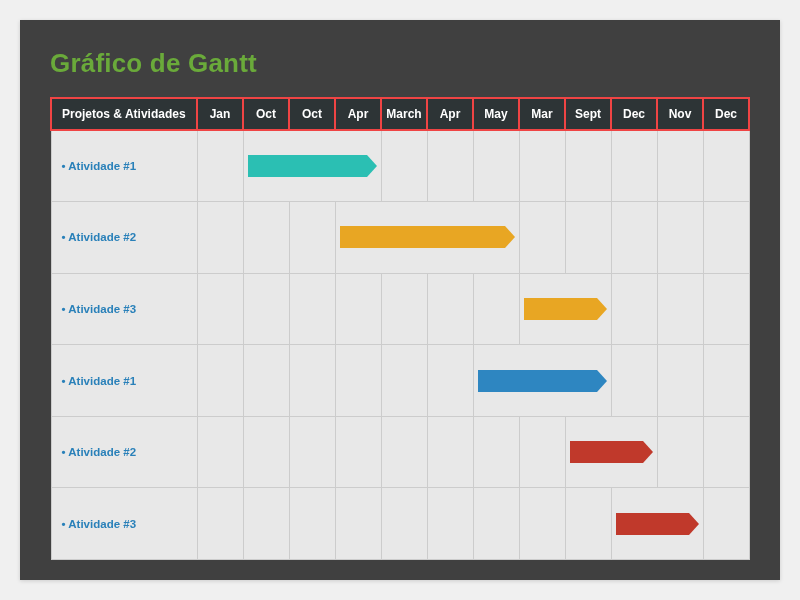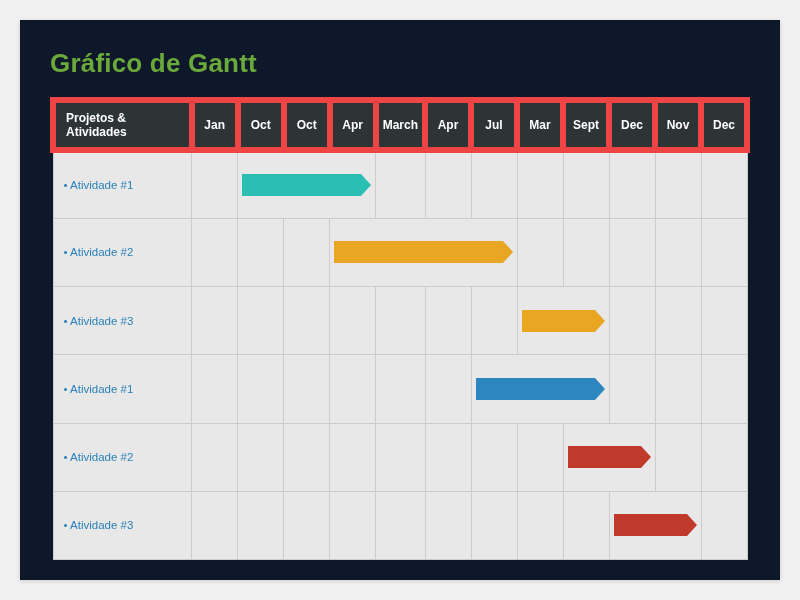--- a/index.html
+++ b/index.html
@@ -8,21 +8,21 @@
       height: 600px;
       background: #f0f0f0;
       font-family: 'Segoe UI', Arial, sans-serif;
       display: flex;
       align-items: center;
       justify-content: center;
     }
     .slide {
       width: 760px;
       height: 560px;
-      background: #0f172a;
+      background: #404040;
       padding: 28px 30px 20px 30px;
       display: flex;
       flex-direction: column;
       box-shadow: 0 1px 4px rgba(0,0,0,0.15);
     }
     .title {
       font-size: 26px;
       font-weight: 700;
       color: #6aaa3a;
       margin-bottom: 18px;
@@ -34,38 +34,38 @@
       flex: 1;
     }
     
     .gantt-table thead tr th {
       background: #2d3436;
       color: #ffffff;
       font-size: 12px;
       font-weight: 600;
       text-align: center;
       padding: 8px 4px;
-      border: 6px solid #ef4444;
+      border: 2px solid #ef4444;
     }
     .gantt-table thead tr th.label-col {
       text-align: left;
       padding-left: 10px;
       width: 155px;
     }
     
     .gantt-table tbody tr td {
       border: 1px solid #ccc;
       height: 34px;
       font-size: 12px;
       padding: 0 4px;
       background: #e8e8e8;
     }
     .gantt-table tbody tr td.label-cell {
       background: #e8e8e8;
-      font-weight: 400;
+      font-weight: 700;
       color: #333;
       padding-left: 10px;
       white-space: nowrap;
     }
     .gantt-table tbody tr.project-row td {
       background: #d5d5d5;
     }
     .gantt-table tbody tr.project-row td.label-cell {
       font-weight: 700;
       color: #222;
@@ -135,21 +135,21 @@
     </colgroup>
     <thead>
       <tr>
         <th class="label-col">Projetos &amp; Atividades</th>
         <th>Jan</th>
         <th>Oct</th>
         <th>Oct</th>
         <th>Apr</th>
         <th>March</th>
         <th>Apr</th>
-        <th>Jul</th>
+        <th>May</th>
         <th>Mar</th>
         <th>Sept</th>
         <th>Dec</th>
         <th>Nov</th>
         <th>Dec</th>
       </tr>
     </thead>
     <tbody id="gantt-body">
         <tr class="activity-row">
           <td class="label-cell">  • Atividade #1</td>

